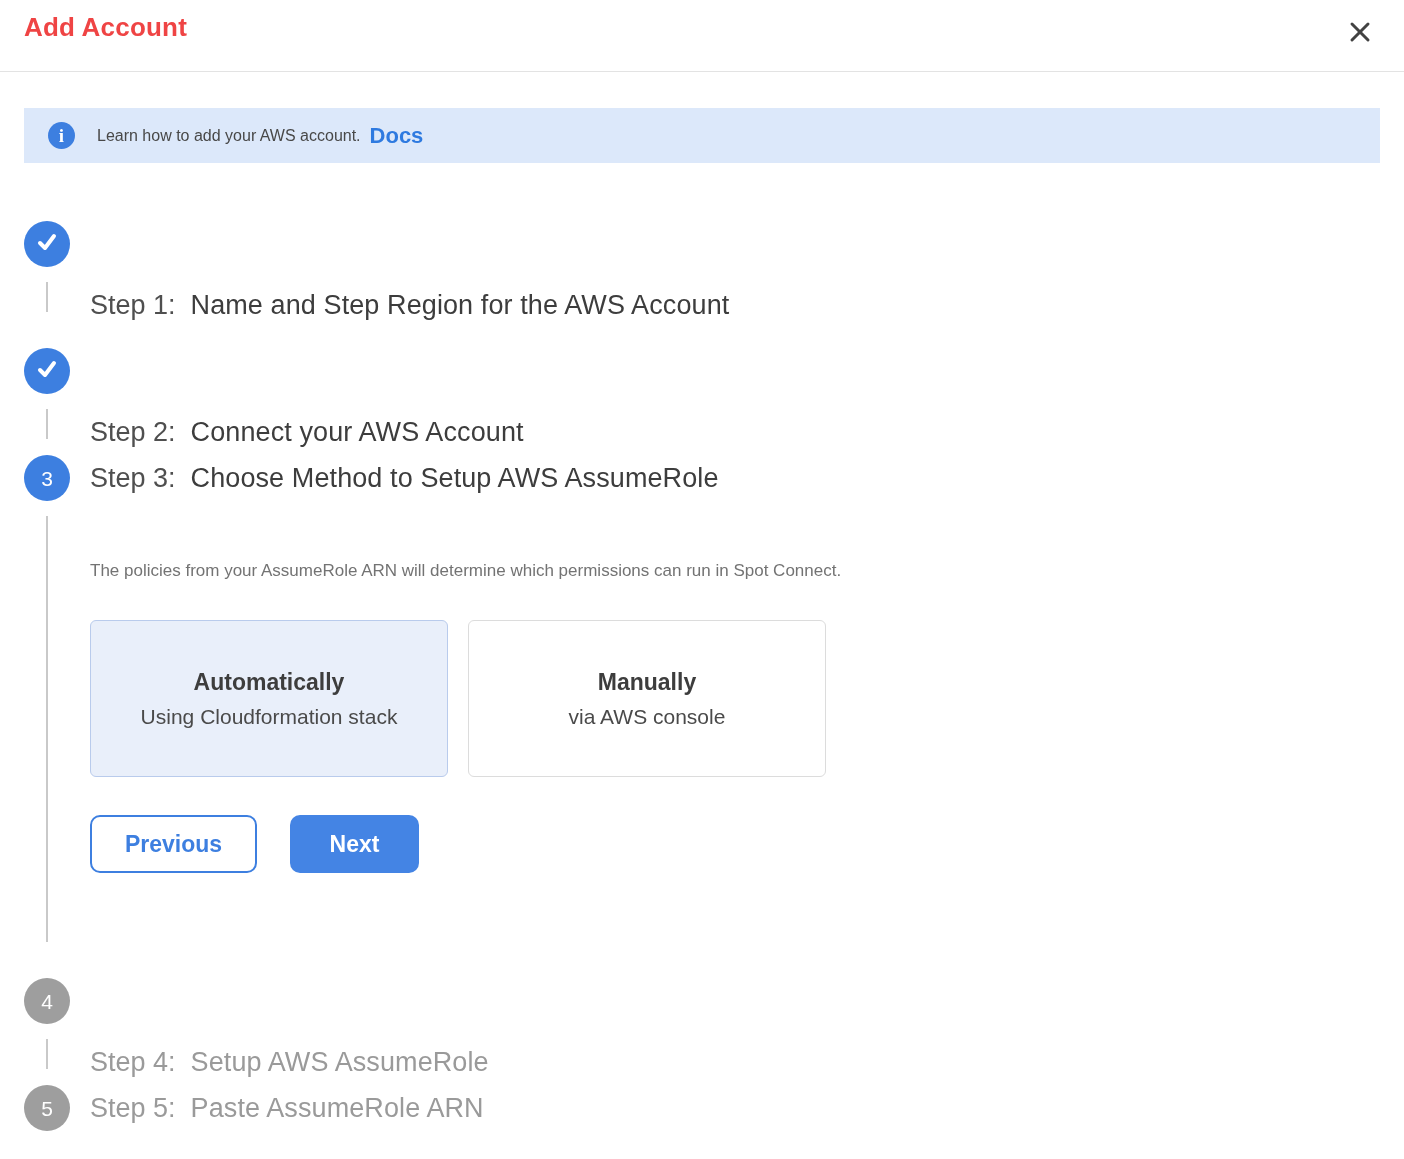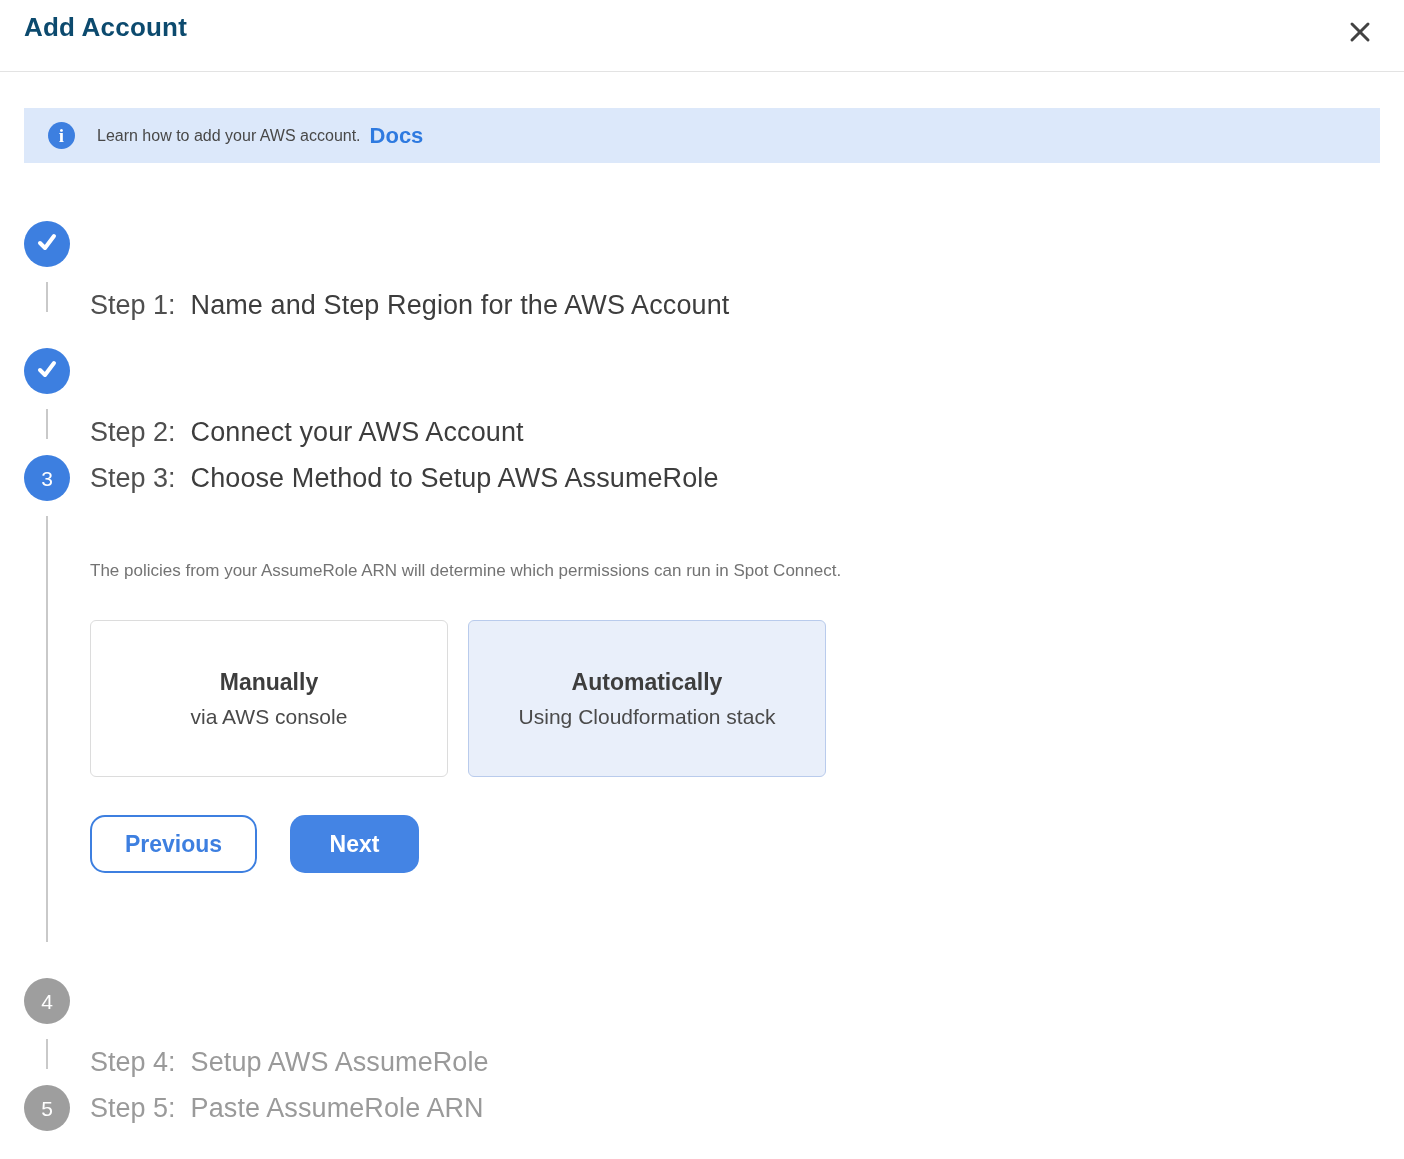--- a/index.html
+++ b/index.html
@@ -18,21 +18,21 @@
     height: 72px;
     border-bottom: 1px solid #e3e3e3;
     display: flex;
     justify-content: space-between;
     align-items: flex-start;
     padding: 12px 24px 0 24px;
   }
   .modal-title {
     font-size: 26px;
     font-weight: 700;
-    color: #0c4a6e;
+    color: #ef4444;
     letter-spacing: 0.2px;
   }
   .close-btn {
     background: none;
     border: none;
     cursor: pointer;
     padding: 4px;
     margin: 2px 2px 0 0;
     line-height: 0;
   }
@@ -137,21 +137,21 @@
     cursor: pointer;
   }
   .option-card.selected { background: #e9effa; border: 1px solid #b9cbec; }
   .option-card.unselected { background: #ffffff; border: 1px solid #dcdcdc; }
   .option-title { font-size: 23px; font-weight: 700; color: #3d3d3d; }
   .option-subtitle { font-size: 21px; color: #4a4a4a; margin-top: 9px; }
 
   .step-actions { display: flex; gap: 33px; margin-top: 38px; padding-bottom: 85px; }
   .btn {
     height: 58px;
-    border-radius: 15px;
+    border-radius: 10px;
     font-family: "Liberation Sans", sans-serif;
     font-size: 23px;
     font-weight: 700;
     display: flex;
     align-items: center;
     justify-content: center;
     cursor: pointer;
   }
   .btn-previous {
     width: 167px;
@@ -236,28 +236,28 @@
     </div>
     <div class="step-body">
       <div class="step-title-row">
         <span class="step-label">Step 3:</span>
         <span class="step-name">Choose Method to Setup AWS AssumeRole</span>
       </div>
 
       <div class="step-description">The policies from your AssumeRole ARN will determine which permissions can run in Spot Connect.</div>
 
       <div class="method-options">
+        <div class="option-card selected">
+          <div class="option-title">Automatically</div>
+          <div class="option-subtitle">Using Cloudformation stack</div>
+        </div>
         <div class="option-card unselected">
           <div class="option-title">Manually</div>
           <div class="option-subtitle">via AWS console</div>
         </div>
-        <div class="option-card selected">
-          <div class="option-title">Automatically</div>
-          <div class="option-subtitle">Using Cloudformation stack</div>
-        </div>
       </div>
 
       <div class="step-actions">
         <button class="btn btn-previous">Previous</button>
         <button class="btn btn-next">Next</button>
       </div>
     </div>
   </div>
 
   <div class="step collapsed disabled">

